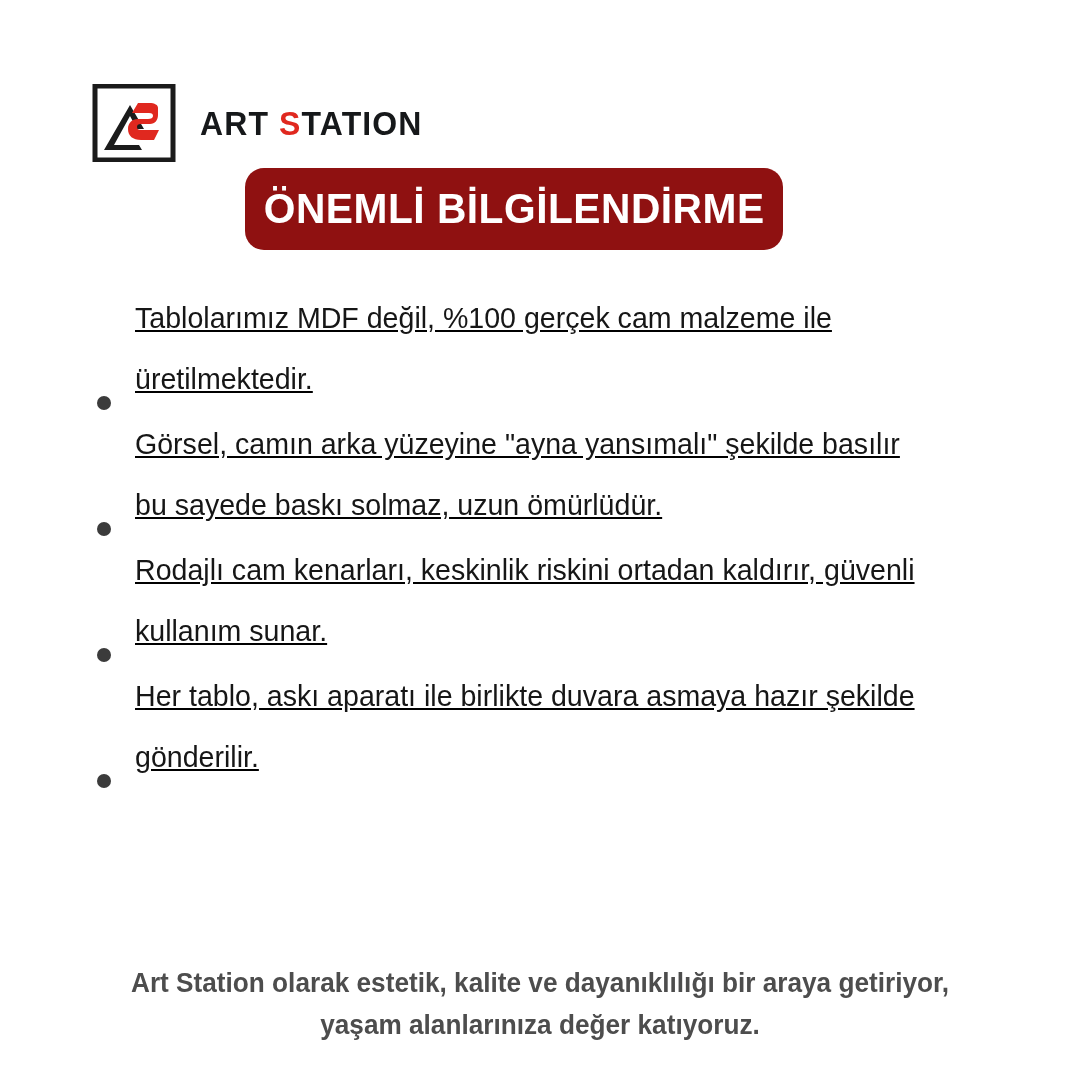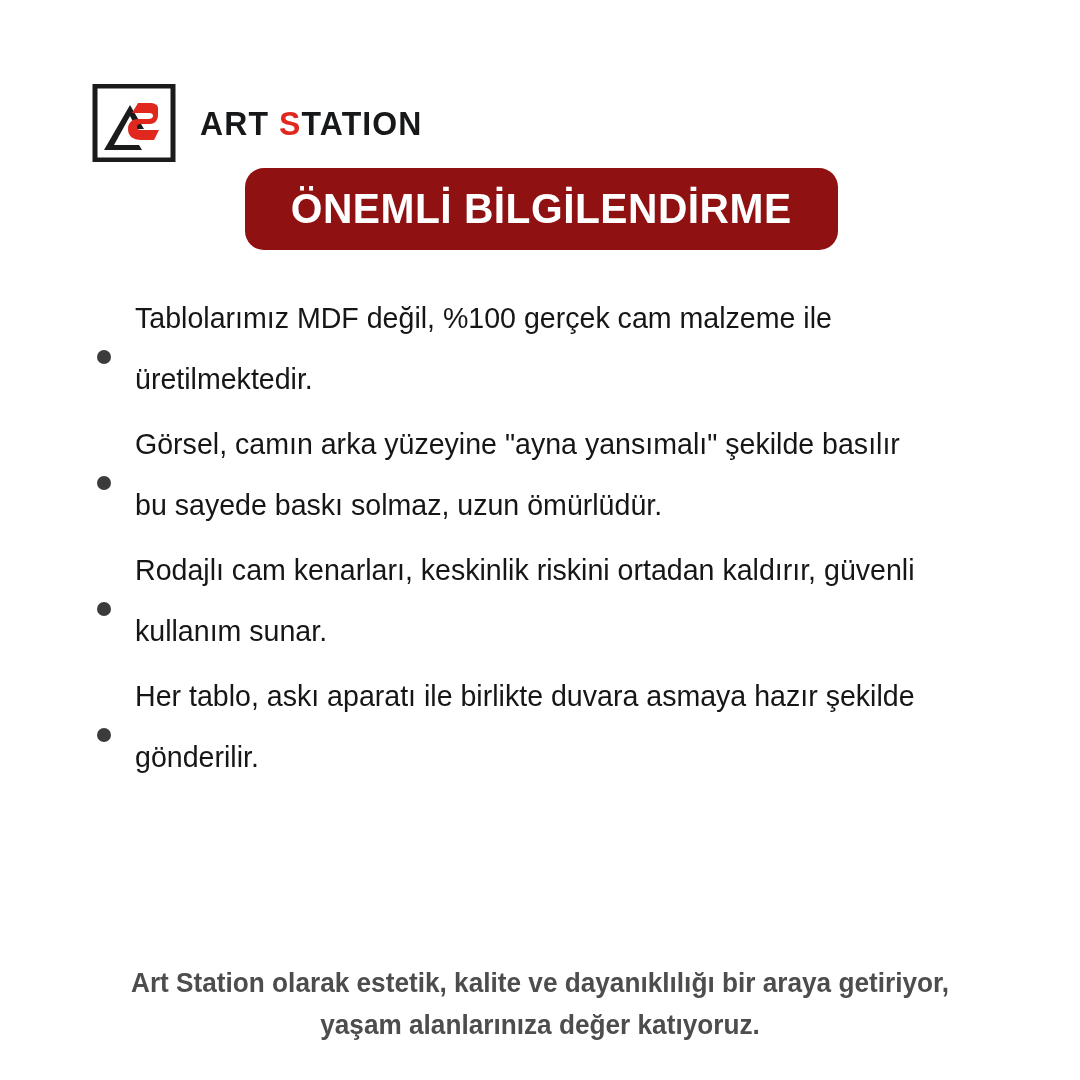--- a/index.html
+++ b/index.html
@@ -54,21 +54,21 @@
 
   .wordmark .accent {
     color: #e0281f;
   }
 
   
   .banner {
     position: absolute;
     left: 245px;
     top: 168px;
-    width: 593px;
+    width: 538px;
     height: 82px;
     background: #8f1111;
     border-radius: 19px;
     display: flex;
     align-items: center;
     justify-content: center;
     box-sizing: border-box;
   }
 
   .banner-text {
@@ -86,22 +86,23 @@
   .bullet-list {
     position: absolute;
     left: 97px;
     top: 288px;
     width: 930px;
   }
 
   .bullet-row {
     position: relative;
     display: flex;
-    align-items: center;
+    align-items: flex-end;
     margin-bottom: 4px;
+    text-decoration: underline;
   }
 
   .bullet-dot {
     flex: 0 0 auto;
     width: 14px;
     height: 14px;
     border-radius: 50%;
     background: #3b3b3b;
     margin-top: 16px;
     margin-right: 24px;

